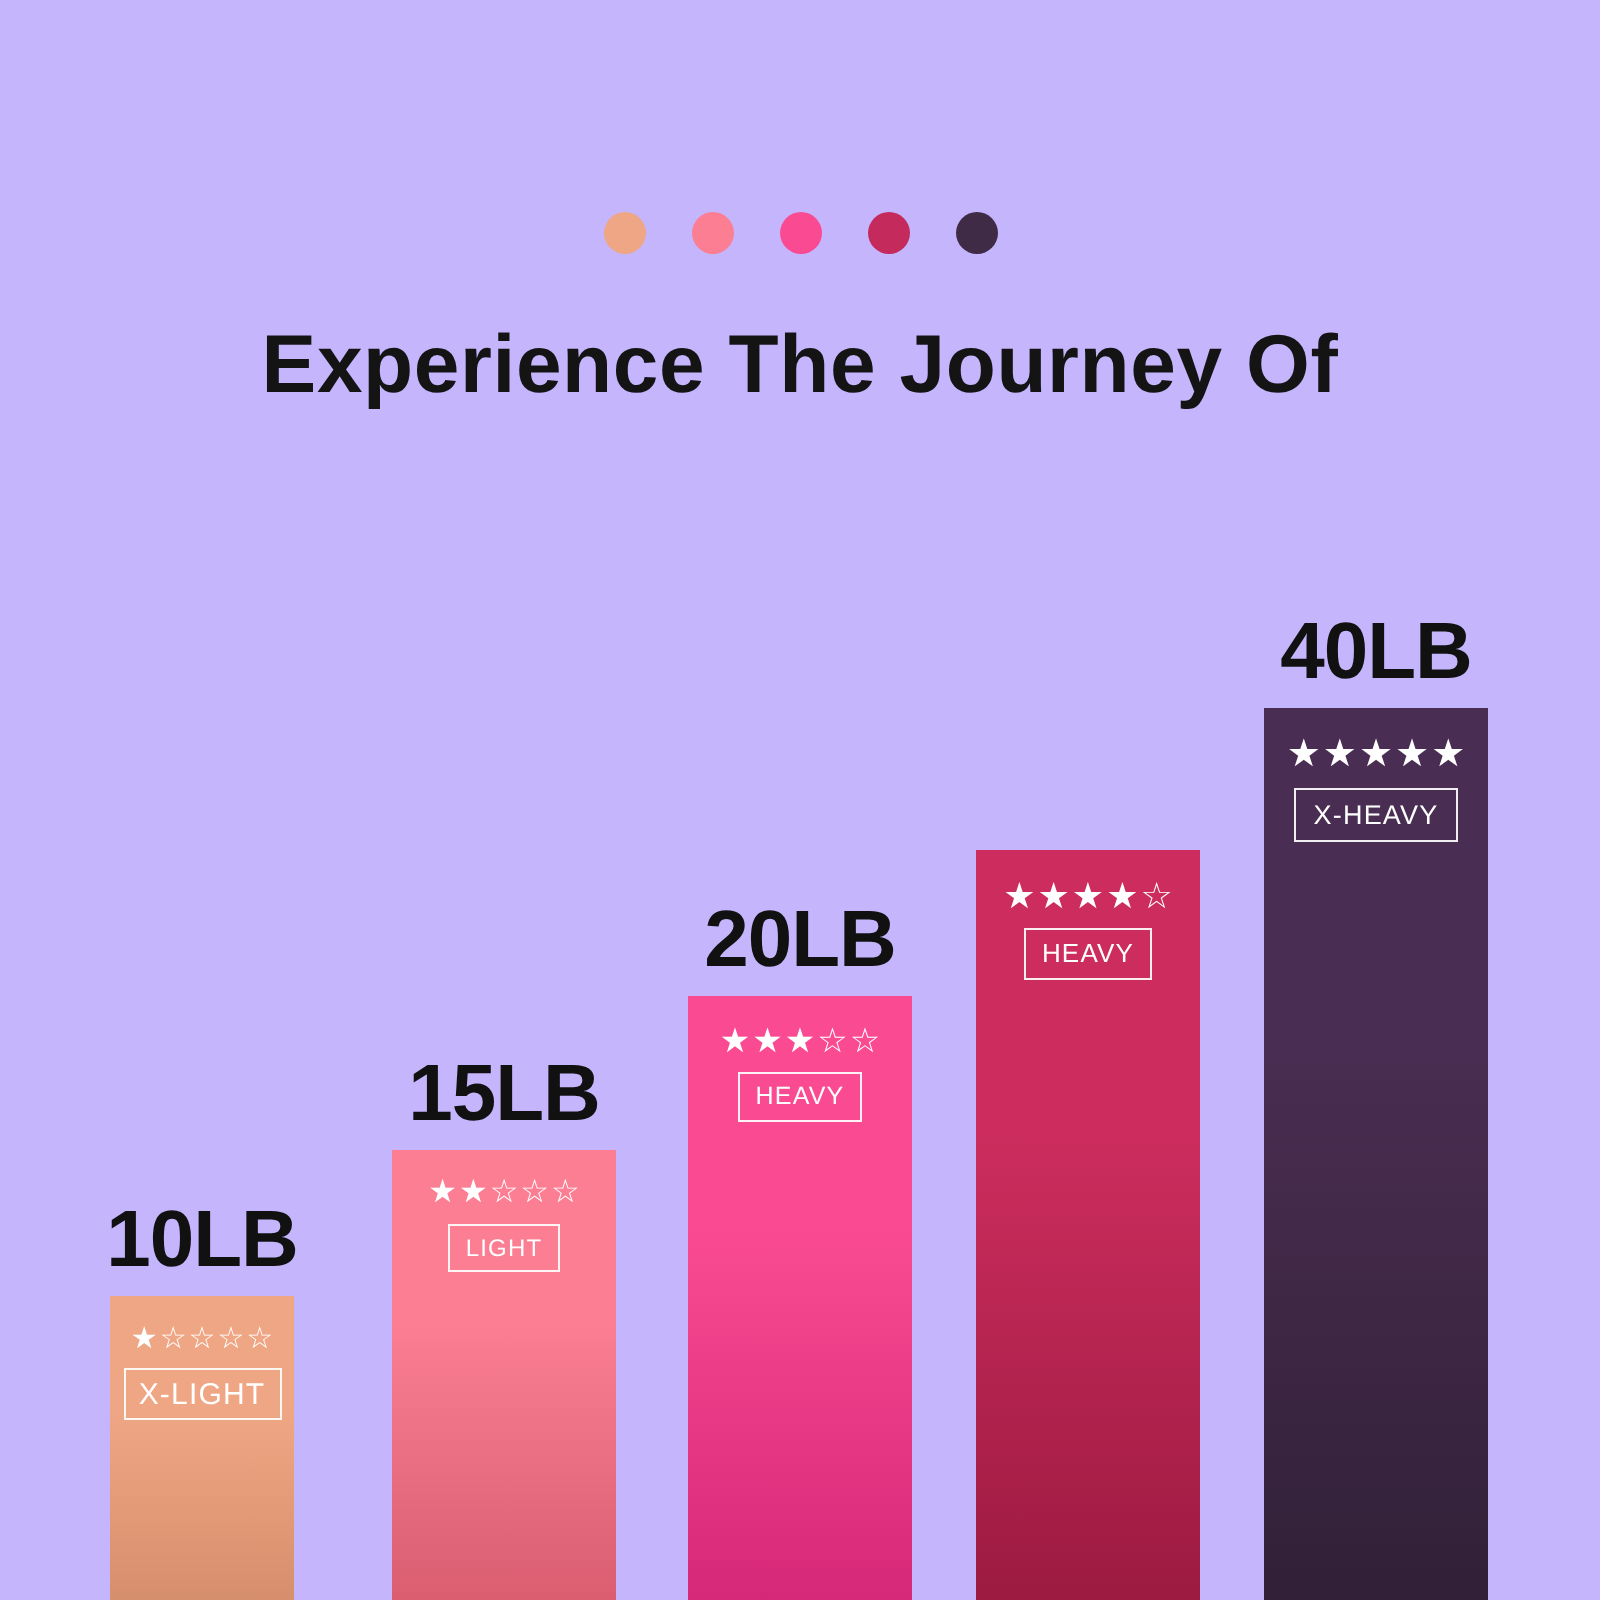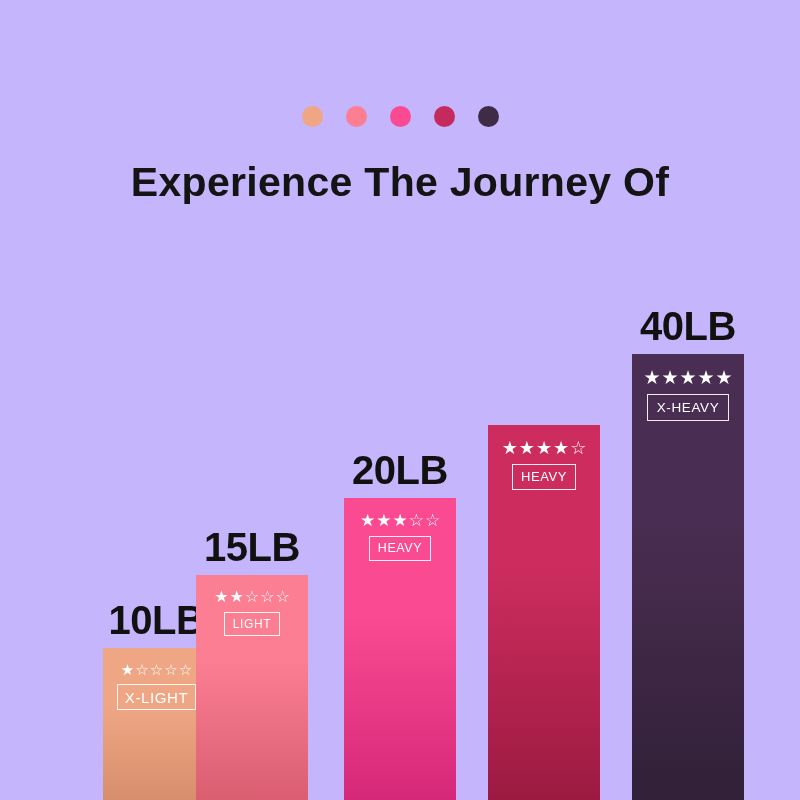--- a/index.html
+++ b/index.html
@@ -137,21 +137,21 @@
       <span class="dot" style="background: rgb(250, 75, 146);"></span>
       <span class="dot" style="background: rgb(196, 42, 91);"></span>
       <span class="dot" style="background: rgb(63, 43, 69);"></span>
     </div>
 
   <div class="headline">
     <span class="line">Experience The Journey Of</span>
   </div>
 
   <div class="chart">
-      <div class="bar-group" style="left: 55px; width: 107px; height: 212px; margin-left: 48px;">
+      <div class="bar-group" style="left: 55px; width: 92px; height: 212px;">
         <div class="bar-label" style="bottom: 160px;">10LB</div>
         <div class="bar" style="height: 152px; background: linear-gradient(rgb(239, 166, 132) 0%, rgb(239, 166, 132) 38%, rgb(214, 143, 108) 100%);">
           <div class="bar-inner">
             <div class="stars" style="font-size: 15px;">
               <span class="star">★</span>
               <span class="star">☆</span>
               <span class="star">☆</span>
               <span class="star">☆</span>
               <span class="star">☆</span>
             </div>

